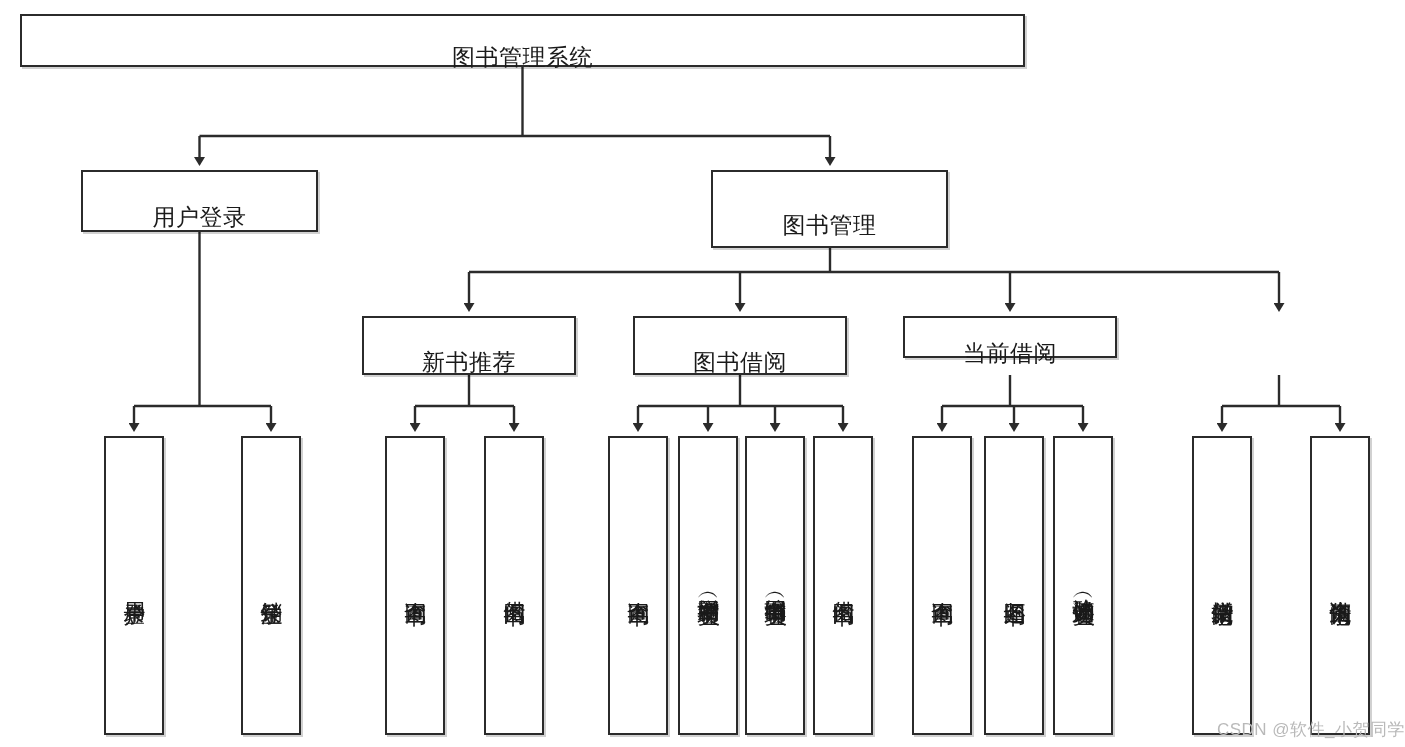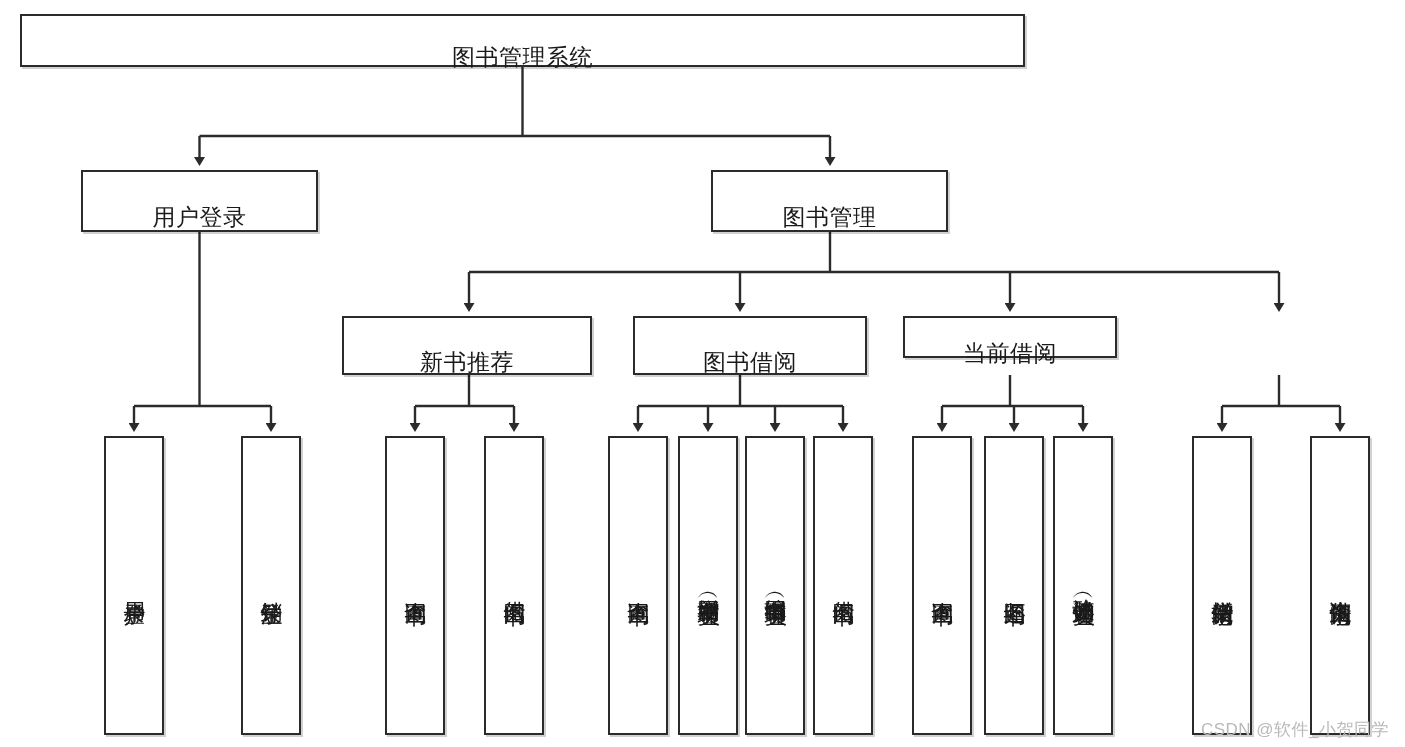--- a/index.html
+++ b/index.html
@@ -58,21 +58,21 @@
   .node.leaf .label {
     writing-mode: vertical-rl;
     text-orientation: upright;
     font-size: 22px;
     line-height: 1.22;
     letter-spacing: 1px;
     white-space: nowrap;
   }
   .watermark {
     position: absolute;
-    right: 16px;
+    right: 0;
     bottom: 6px;
     font-size: 17px;
     color: #b9b9b9;
     letter-spacing: 0.5px;
     white-space: nowrap;
   }
 </style>
 </head>
 <body>
 
@@ -129,29 +129,29 @@
   </svg>
 
   <div class="node root horiz" style="left:20px; top:14px; width:1005px; height:53px;">
     <span class="label">图书管理系统</span>
   </div>
 
   <div class="node horiz" style="left:81px; top:170px; width:237px; height:62px;">
     <span class="label">用户登录</span>
   </div>
 
-  <div class="node horiz" style="left:711px; top:170px; width:237px; height:62px;">
+  <div class="node horiz" style="left:711px; top:170px; width:237px; height:78px;">
     <span class="label">图书管理</span>
   </div>
 
-  <div class="node horiz" style="left:342px; top:316px; width:250px; height:59px;">
+  <div class="node horiz" style="left:362px; top:316px; width:214px; height:59px;">
     <span class="label">新书推荐</span>
   </div>
 
-  <div class="node horiz" style="left:633px; top:316px; width:234px; height:59px;">
+  <div class="node horiz" style="left:633px; top:316px; width:214px; height:59px;">
     <span class="label">图书借阅</span>
   </div>
 
   <div class="node horiz" style="left:903px; top:316px; width:214px; height:42px;">
     <span class="label">当前借阅</span>
   </div>
 
 
   <div class="node leaf" style="left:104px; top:436px; width:60px; height:299px;">
     <span class="label">用户登录</span>

